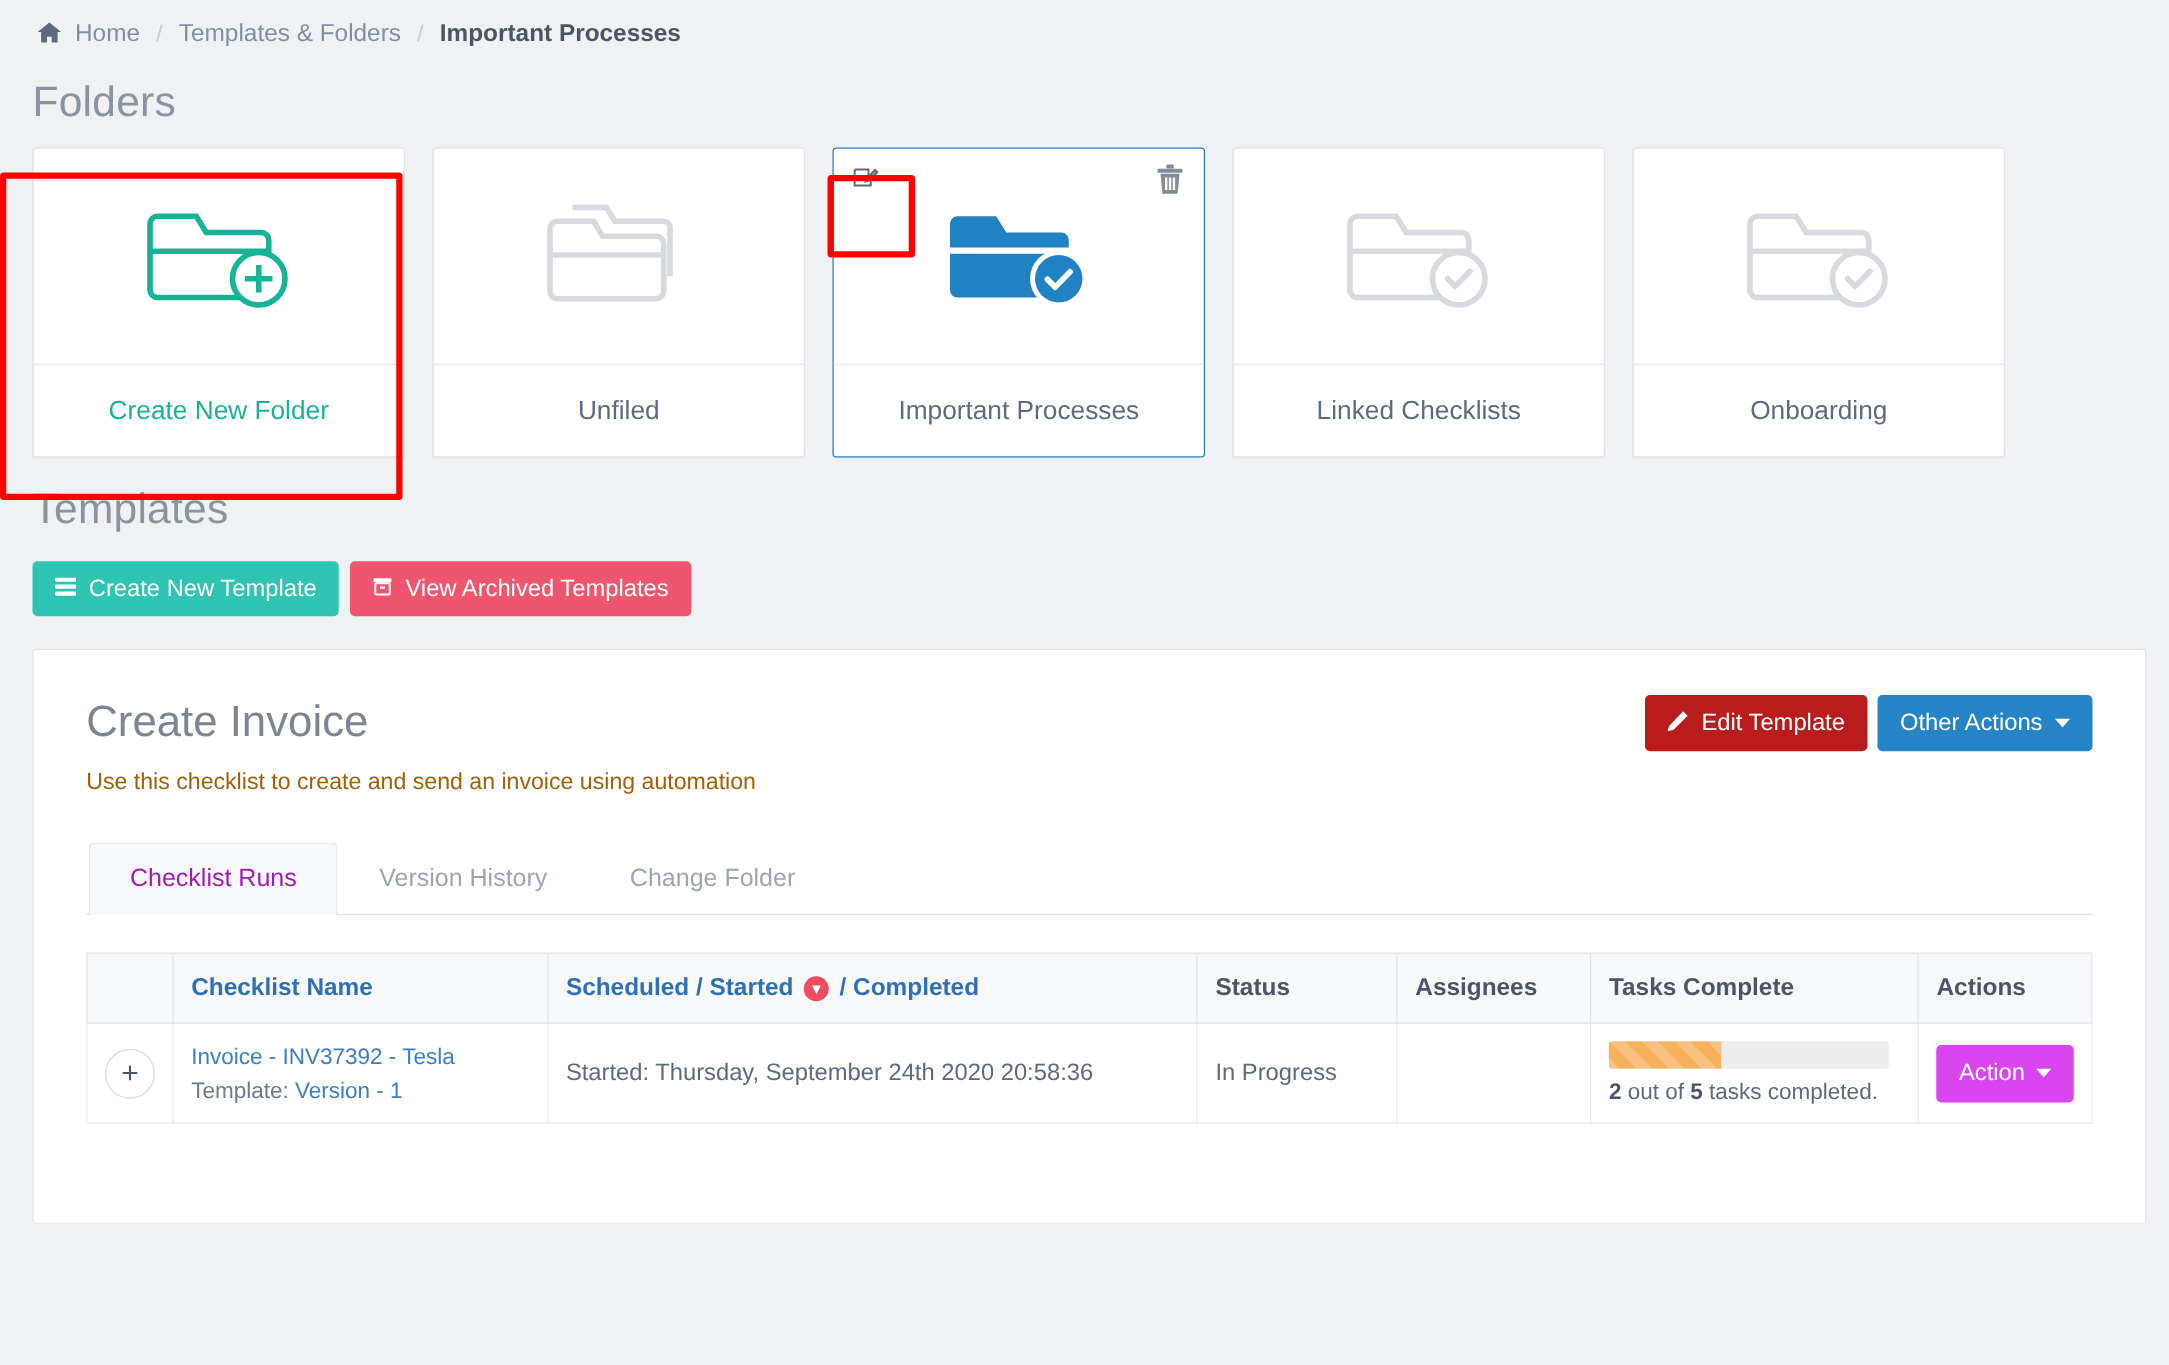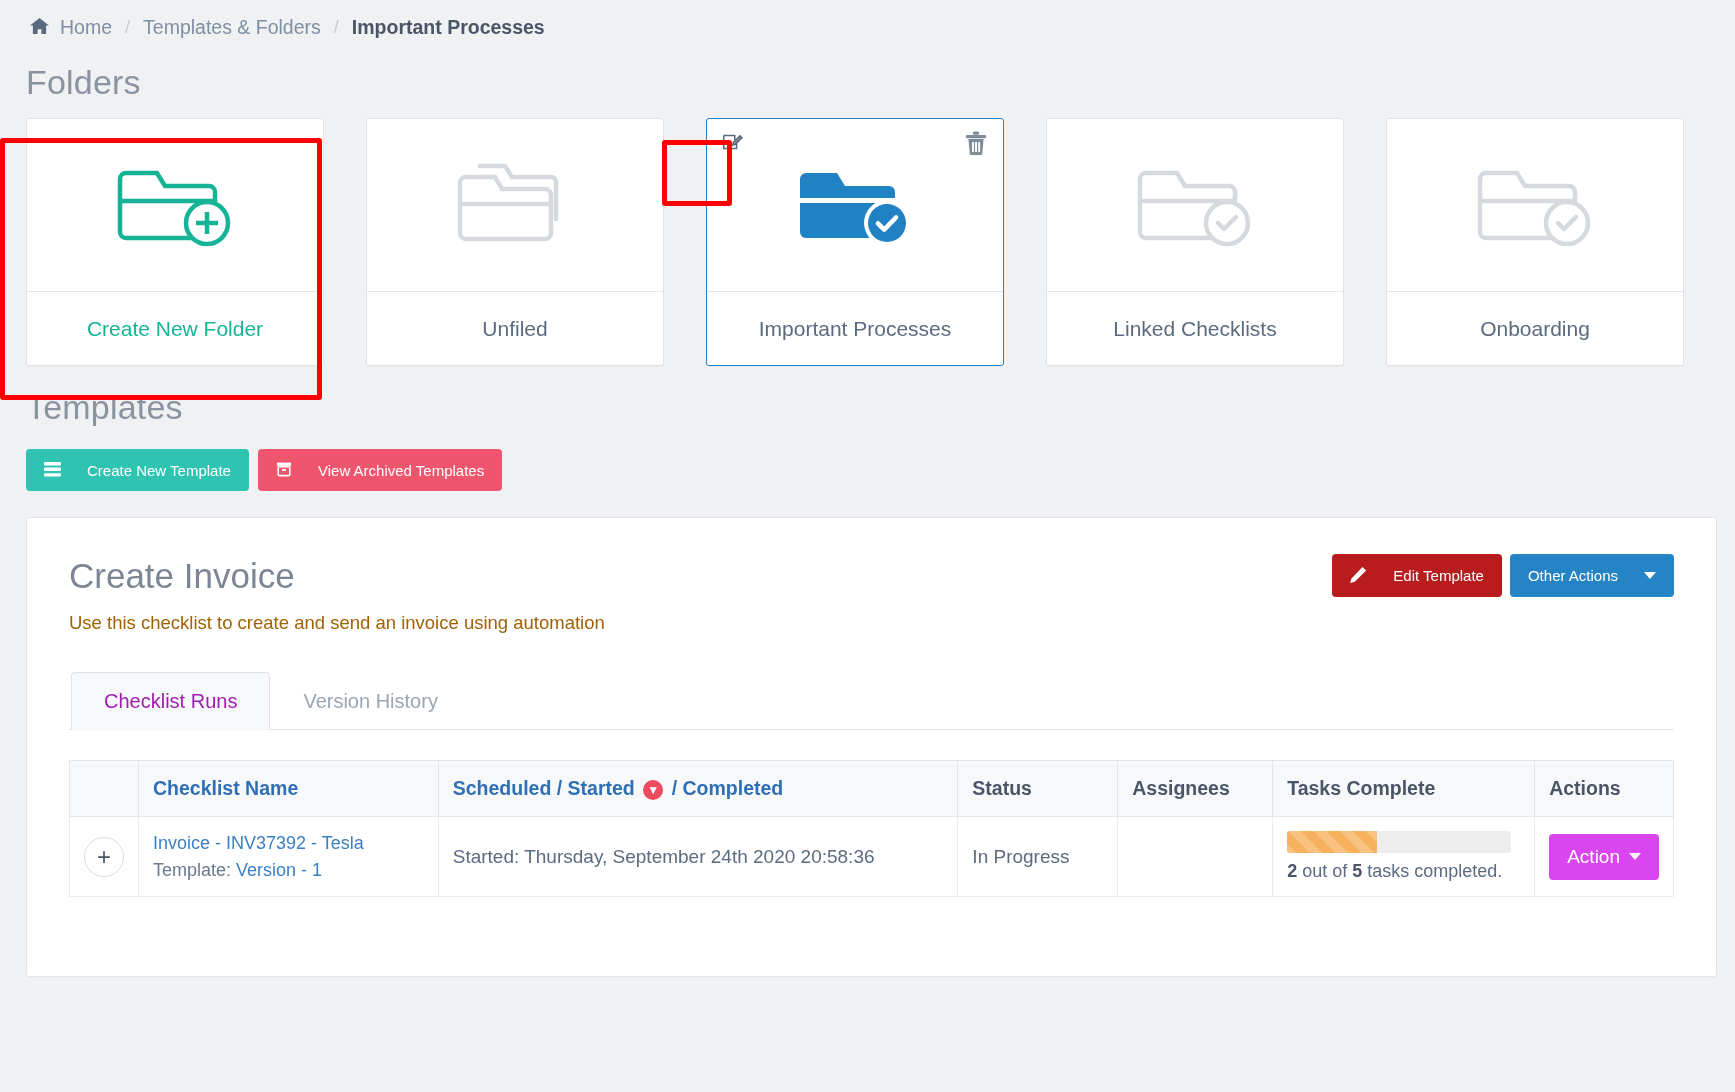--- a/index.html
+++ b/index.html
@@ -53,21 +53,21 @@
     font-weight: 400;
     color: #8a94a0;
     margin: 14px 0 16px 14px;
     letter-spacing: 0.2px;
   }
   #templates-title { margin-top: 22px; margin-bottom: 22px; }
 
   
   .folder-grid {
     display: flex;
-    gap: 42px;
+    gap: 22px;
     padding: 0 18px 0 14px;
     align-items: center;
   }
   .folder-card {
     position: relative;
     width: 298px;
     height: 248px;
     background: #ffffff;
     border: 1px solid #dfe3e8;
     border-radius: 3px;
@@ -120,25 +120,25 @@
   
   .template-actions {
     display: flex;
     gap: 9px;
     padding-left: 14px;
   }
   .btn {
     border: none;
     border-radius: 4px;
     color: #fff;
-    font-size: 15px;
+    font-size: 19px;
     padding: 12px 18px;
     display: inline-flex;
     align-items: center;
-    gap: 26px;
+    gap: 10px;
     cursor: pointer;
     font-family: "Liberation Sans", sans-serif;
     line-height: 1;
   }
   .btn-teal   { background: #2fc4b2; }
   .btn-red    { background: #f0556e; }
   .btn-orange { background: #f5a council; }
   .btn-orange { background: #f6a košic; }
   .btn-orange { background: #b91c1c; }
   .btn-blue   { background: #2584c6; }
@@ -465,20 +465,21 @@
         <button class="btn btn-blue">
           <span>Other Actions</span>
           <span class="caret"></span>
         </button>
       </div>
     </div>
 
     <div class="tabs">
       <div class="tab active">Checklist Runs</div>
       <div class="tab">Version History</div>
+      <div class="tab">Change Folder</div>
     </div>
 
     <div class="table-wrap">
       <table class="runs">
         <thead>
           <tr>
             <th style="width:62px"></th>
             <th class="linkish" style="width:300px">Checklist Name</th>
             <th class="linkish" style="width:520px">
               <span>Scheduled</span>

